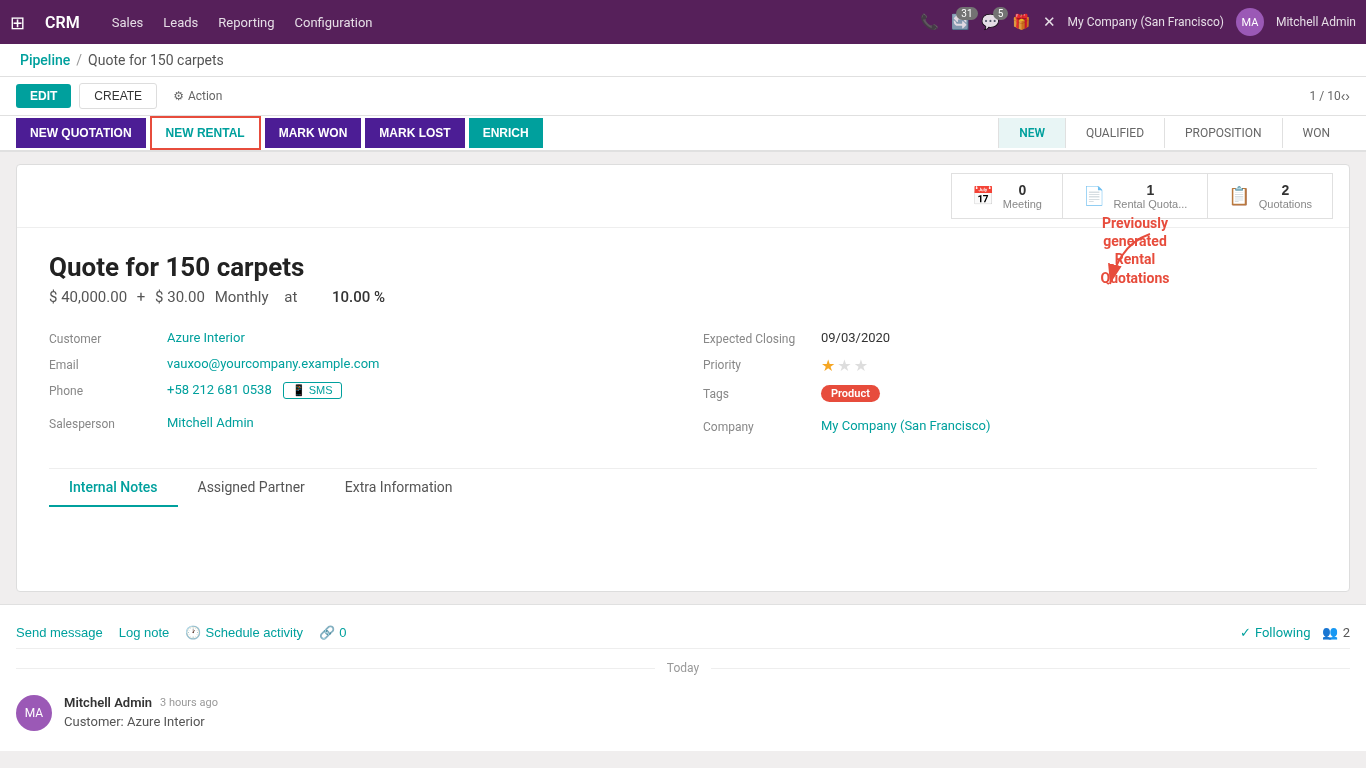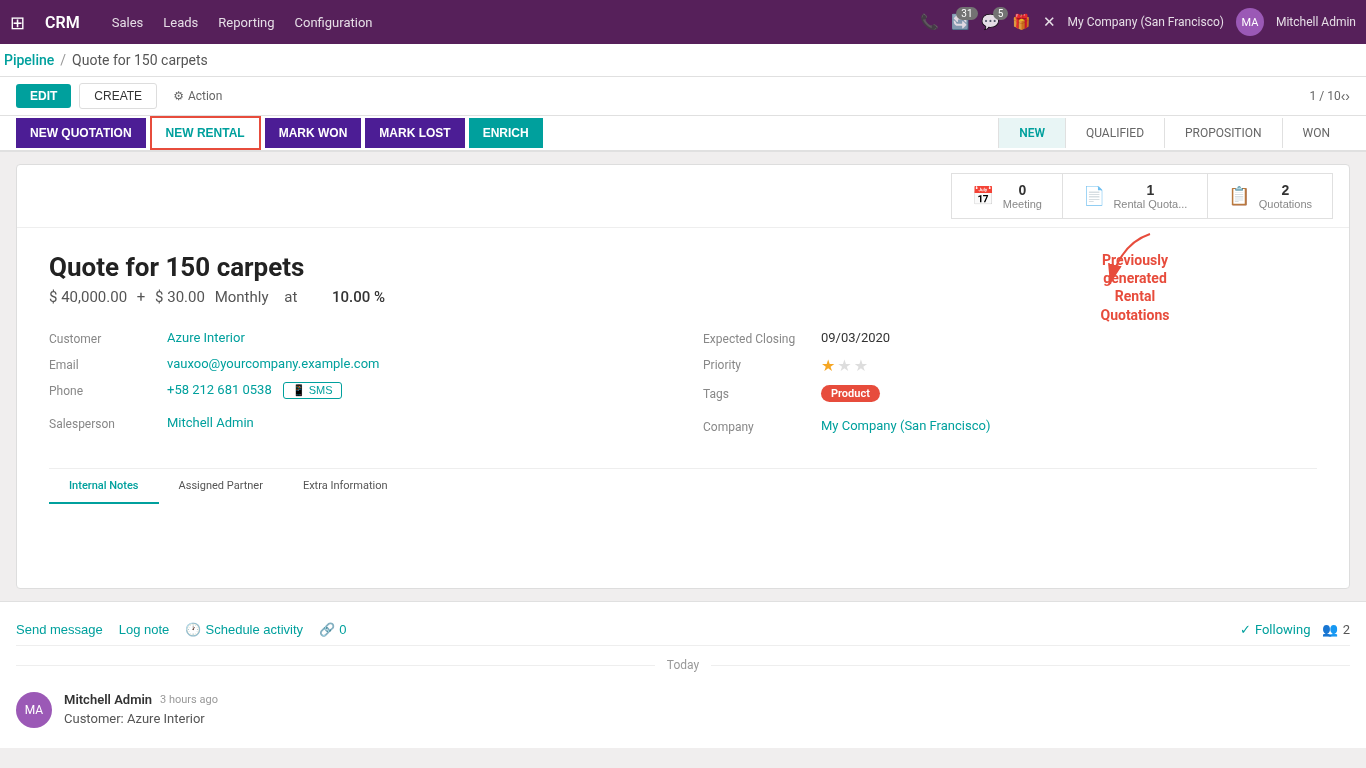--- a/index.html
+++ b/index.html
@@ -35,21 +35,21 @@
     .top-nav .user-avatar {
       width: 28px; height: 28px; border-radius: 50%; background: #ccc;
       overflow: hidden; display: flex; align-items: center; justify-content: center;
       font-size: 11px; color: white; background: #9b59b6;
     }
     .top-nav .user-name { font-size: 12px; color: rgba(255,255,255,0.85); }
 
     
     .breadcrumb-bar {
       background: white;
-      padding: 8px 4px;
+      padding: 8px 20px;
       display: flex;
       align-items: flex-end;
       gap: 6px;
       border-bottom: 1px solid #e0e0e0;
     }
     .breadcrumb-bar .crumb-link { color: #00a09d; text-decoration: none; font-size: 14px; font-weight: 500; }
     .breadcrumb-bar .crumb-sep { color: #999; font-size: 14px; }
     .breadcrumb-bar .crumb-current { color: #555; font-size: 14px; }
 
     
@@ -245,42 +245,41 @@
 
     
     .tab-bar {
       display: flex;
       border-top: 1px solid #eee;
       margin-top: 24px;
     }
     .tab-item {
       padding: 10px 20px;
       cursor: pointer;
-      font-size: 11px;
+      font-size: 14px;
       color: #555;
       border-bottom: 2px solid transparent;
     }
     .tab-item.active {
       color: #00a09d;
       border-bottom: 2px solid #00a09d;
       font-weight: 500;
     }
     .tab-content {
       padding: 20px;
       min-height: 60px;
     }
 
     
     .annotation {
       position: absolute;
       color: #e74c3c;
       font-size: 14px;
       font-weight: 700;
       line-height: 1.3;
-      margin-top: 37px;
     }
 
     
     .chatter {
       background: white;
       border-top: 1px solid #e0e0e0;
       margin-top: 0;
       padding: 12px 16px;
     }
     .chatter-actions {

